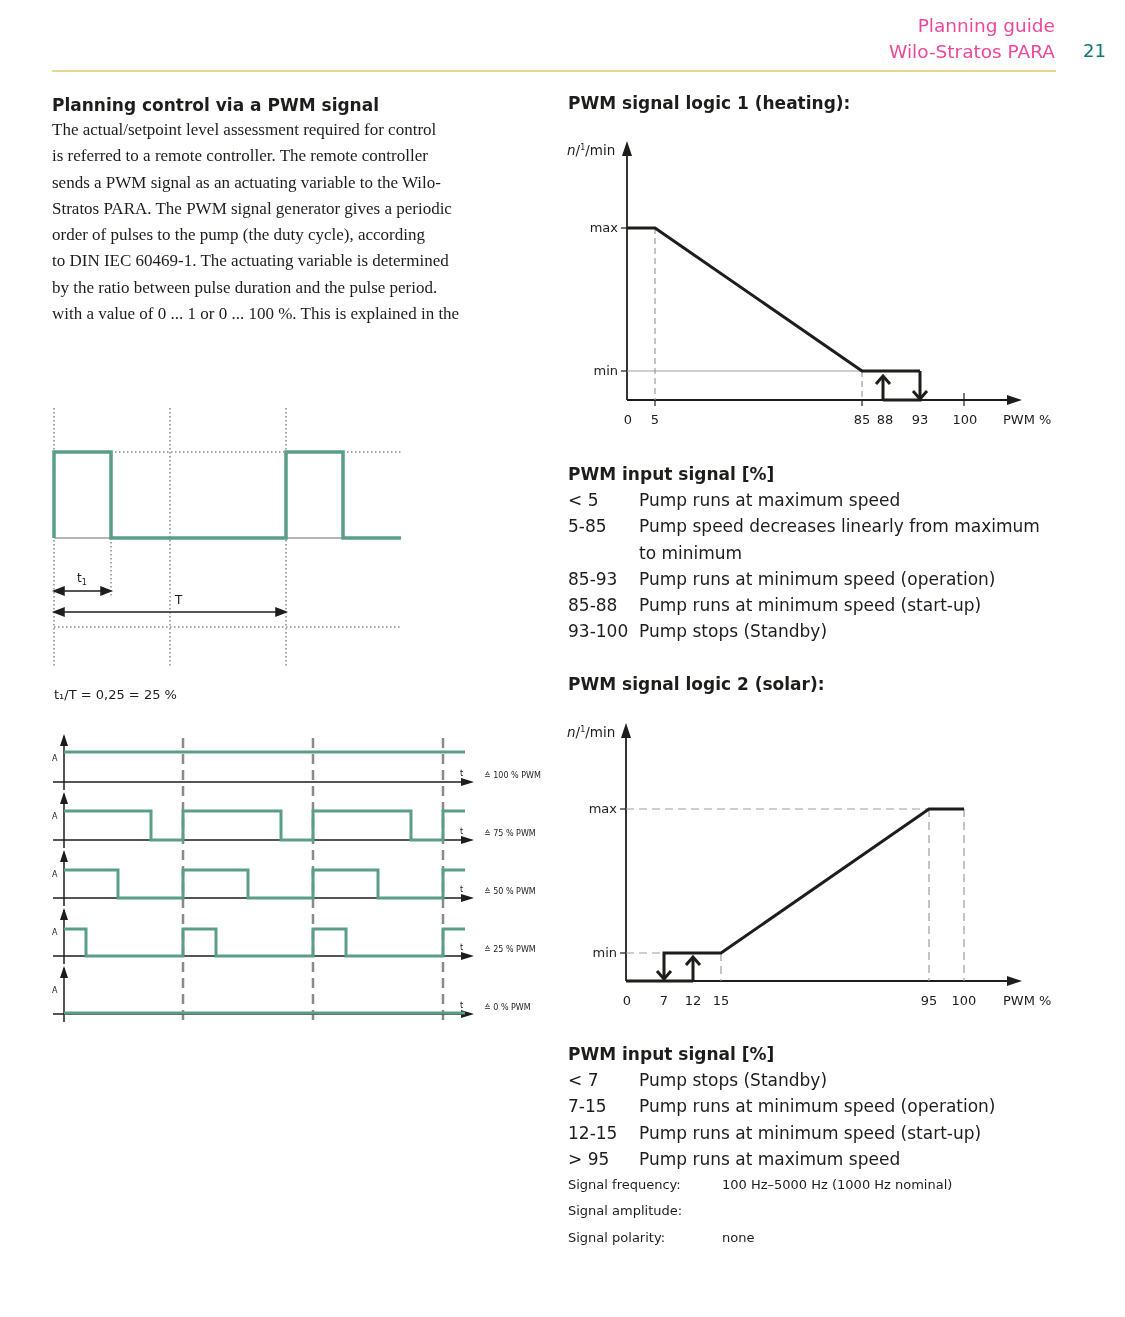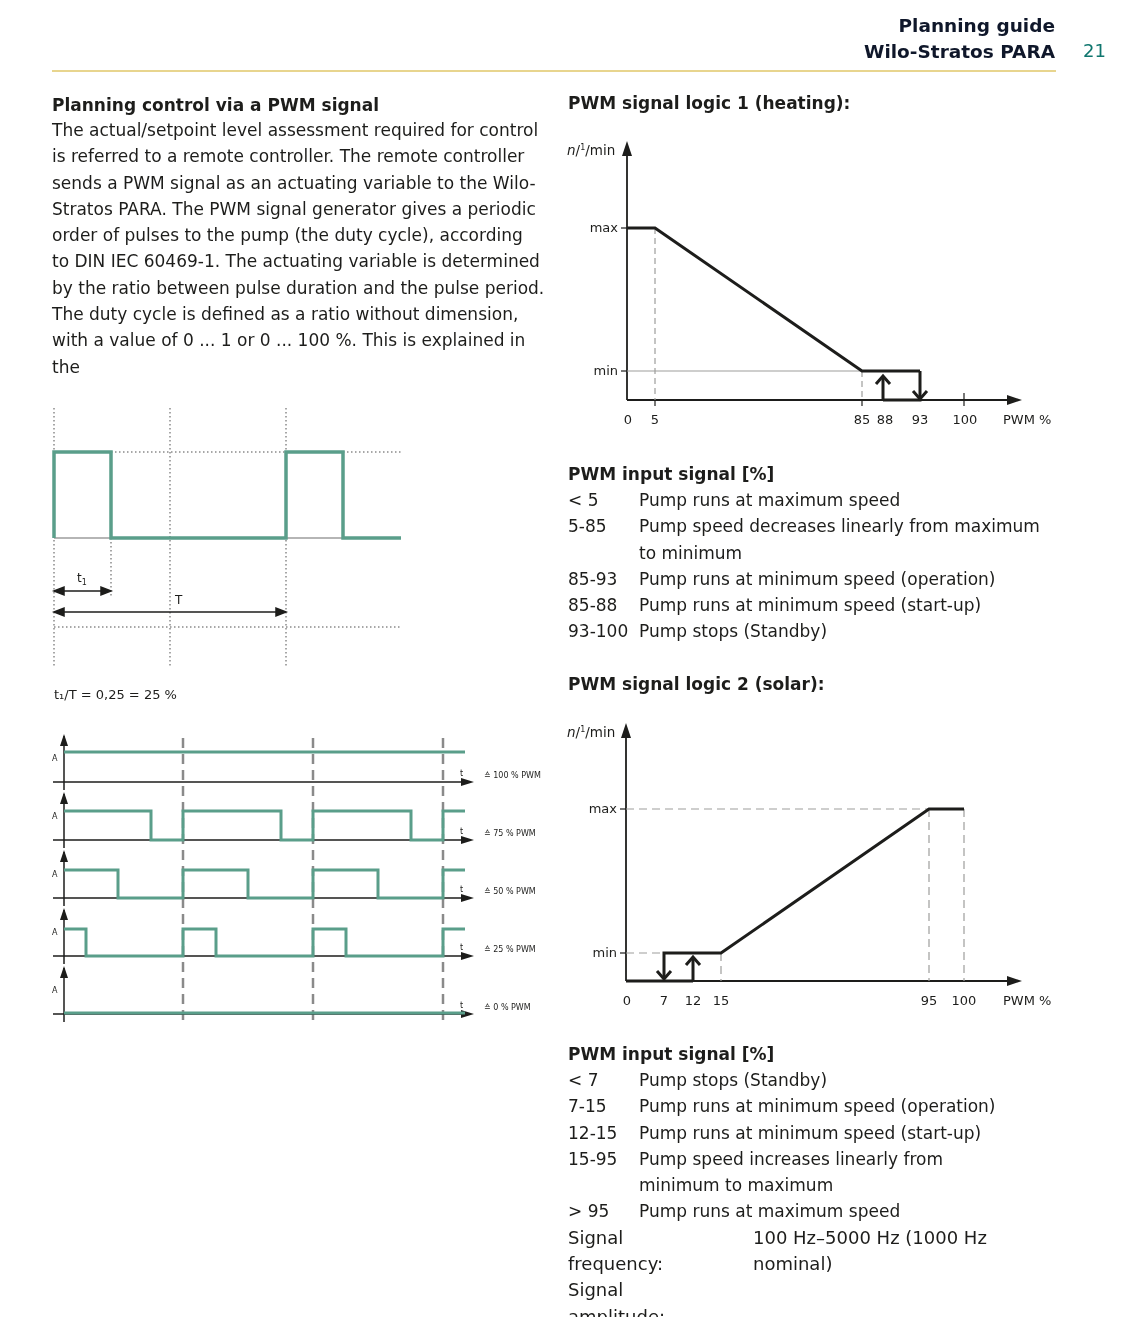--- a/index.html
+++ b/index.html
@@ -1,27 +1,27 @@
 <!DOCTYPE html>
 <html><head>
 <meta charset="utf-8">
 <style>
   html, body { margin:0; padding:0; background:#ffffff; }
   body { width:1125px; height:1317px; position:relative; overflow:hidden;
          font-family:"DejaVu Sans", "Liberation Sans", sans-serif; color:#1d1d1b; }
   .abs { position:absolute; }
-  .hdr-title { right:70px; text-align:right; font-weight:bold; color:#0f172a; font-size:18.5px; line-height:26px; }
+  .hdr-title { right:70px; text-align:right; font-weight:normal; color:#ec4899; font-size:18.5px; line-height:26px; }
   .pagenum { left:1083px; top:40px; color:#0f766e; font-size:18px; }
   .hdr-rule { left:52px; top:70px; width:1004px; height:2px; background:#e8d58e; }
   .h-bold { font-weight:bold; font-size:17px; }
-  .body-text { font-size:17px; line-height:26.3px; }
+  .body-text { font-size:17px; line-height:26.3px;font-family:Liberation Serif, serif; }
   .row { display:flex; font-size:17px; line-height:26.3px; }
   .row .k { width:71px; flex:none; }
   .row .v { flex:1; }
-  .spec { display:flex; font-size:18px; line-height:26.3px;gap:31px; }
+  .spec { display:flex; font-size:13px; line-height:26.3px; }
   .spec .k { width:154px; flex:none; }
   svg text { font-family:"DejaVu Sans", "Liberation Sans", sans-serif; }
 </style>
 </head>
 <body>
 
 <div class="abs hdr-title" style="top:13px;">
   <div>Planning guide</div>
   <div>Wilo-Stratos PARA</div>
 </div>
@@ -31,21 +31,20 @@
 <div class="abs" style="left:52px; top:93px; width:500px;">
   <div class="h-bold" style="line-height:24px;">Planning control via a PWM signal</div>
   <div class="body-text">
     <div>The actual/setpoint level assessment required for control</div>
     <div>is referred to a remote controller. The remote controller</div>
     <div>sends a PWM signal as an actuating variable to the Wilo-</div>
     <div>Stratos PARA. The PWM signal generator gives a periodic</div>
     <div>order of pulses to the pump (the duty cycle), according</div>
     <div>to DIN IEC 60469-1. The actuating variable is determined</div>
     <div>by the ratio between pulse duration and the pulse period.</div>
-    <div>The duty cycle is defined as a ratio without dimension,</div>
     <div>with a value of 0 ... 1 or 0 ... 100 %. This is explained in the</div>
   </div>
 </div>
 
 <svg class="abs" style="left:40px; top:400px;" width="380" height="320" viewBox="0 0 380 320">
   <g stroke="#8a8a8a" stroke-width="1.5" stroke-dasharray="1.5 2.5" fill="none">
     <line x1="14" y1="8" x2="14" y2="268"></line>
     <line x1="130" y1="8" x2="130" y2="268"></line>
     <line x1="246" y1="8" x2="246" y2="268"></line>
     <line x1="71" y1="130" x2="71" y2="198"></line>
@@ -237,24 +236,20 @@
     </div>
   <div class="row">
       <span class="k">7-15</span>
       <span class="v">Pump runs at minimum speed (operation)</span>
     </div>
   <div class="row">
       <span class="k">12-15</span>
       <span class="v">Pump runs at minimum speed (start-up)</span>
     </div>
   <div class="row">
-      <span class="k">15-95</span>
-      <span class="v" style="max-width:380px;">Pump speed increases linearly from minimum to maximum</span>
-    </div>
-  <div class="row">
       <span class="k">&gt; 95</span>
       <span class="v">Pump runs at maximum speed</span>
     </div>
   <div class="spec">
       <span class="k">Signal frequency:</span>
       <span>100 Hz–5000 Hz (1000 Hz nominal)</span>
     </div>
   <div class="spec">
       <span class="k">Signal amplitude:</span>
     </div>

